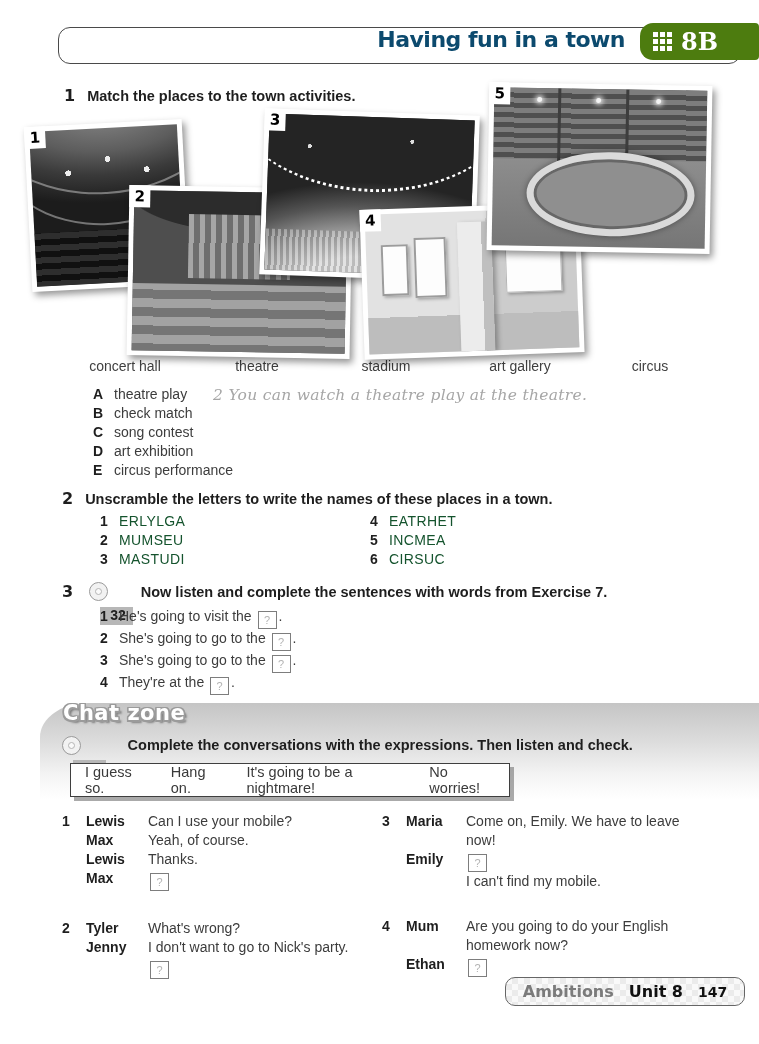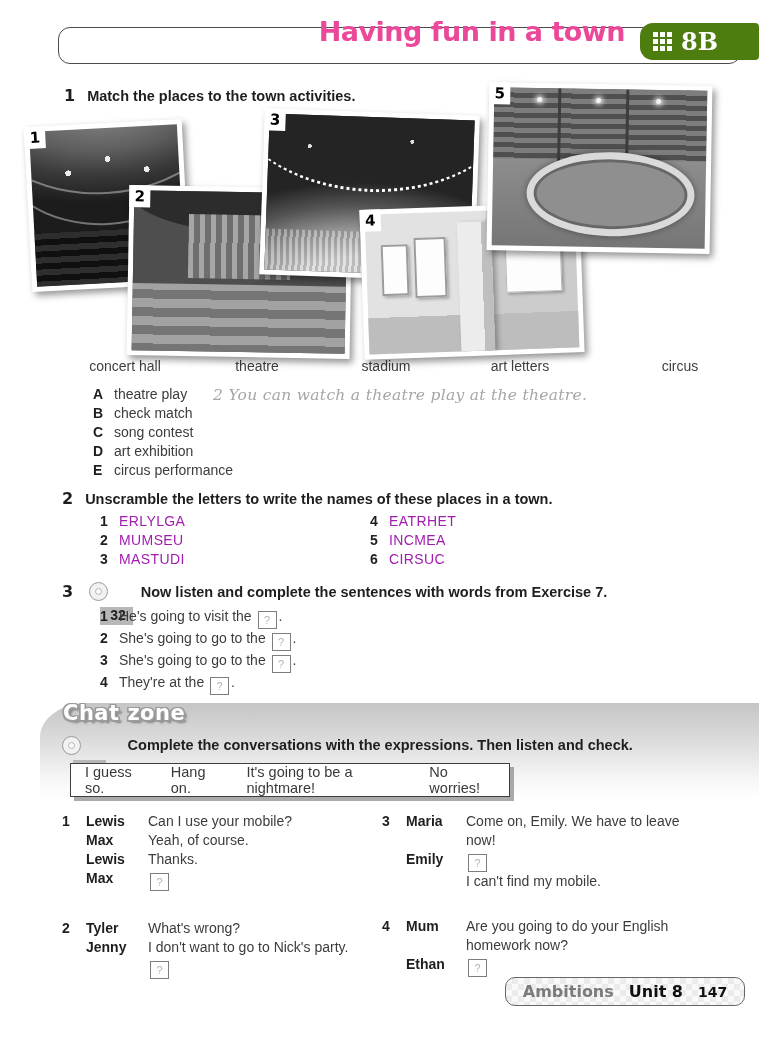--- a/index.html
+++ b/index.html
@@ -5,22 +5,22 @@
   html,body{margin:0;padding:0;}
   body{
     width:759px;height:1044px;position:relative;background:#fff;
     font-family:"Liberation Sans",sans-serif;color:#3c3c3c;overflow:hidden;
   }
   .abs{position:absolute;}
 
   
   .header-box{left:58px;top:27px;width:681px;height:35px;border:1.6px solid #4a4a4a;
     border-radius:12px;background:#fff;z-index:1;}
-  .page-title{right:134px;top:16px;font-family:"DejaVu Sans",sans-serif;font-weight:700;
-    font-size:27px;color:#ec4899;letter-spacing:-0.5px;z-index:2;}
+  .page-title{right:134px;top:27px;font-family:"DejaVu Sans",sans-serif;font-weight:700;
+    font-size:22px;color:#0c4a6e;letter-spacing:-0.5px;z-index:2;}
   .unit-badge{left:640px;top:23px;width:119px;height:37px;background:#4d7c0f;
     border-radius:13px 4px 4px 13px;display:flex;align-items:center;gap:9px;
     padding-left:13px;box-sizing:border-box;z-index:3;}
   .grid-icon{display:grid;grid-template-columns:repeat(3,5px);grid-gap:2px;}
   .grid-icon i{width:5px;height:5px;background:#fff;}
   .unit-badge .code{color:#fff;font-family:"DejaVu Serif",serif;font-weight:700;font-size:24px;}
 
   
   .ex-head{display:flex;align-items:baseline;gap:12px;}
   .ex-num{font-family:"DejaVu Sans",sans-serif;font-weight:700;font-size:16px;color:#1e1e1e;}
@@ -92,21 +92,21 @@
   .activities .row{display:flex;gap:9px;}
   .activities .letter{font-weight:700;color:#1e1e1e;width:12px;}
   .handwriting{left:213px;top:386px;font-family:"DejaVu Serif",serif;font-style:italic;
     font-size:15.5px;color:#a6a6a6;letter-spacing:0.3px;}
 
   
   .ex2-col{position:absolute;top:512px;font-size:14px;line-height:19px;}
   .ex2-col .row,{display:flex;}
   .ex2-col .row{display:flex;gap:9px;}
   .inum{font-weight:700;color:#1e1e1e;width:10px;}
-  .scramble{color:#a21caf;letter-spacing:0.4px;}
+  .scramble{color:#14532d;letter-spacing:0.4px;}
   .ex3-items{left:100px;top:607px;font-size:14px;line-height:19.5px;}
   .ex3-items .row{display:flex;gap:9px;align-items:baseline;}
   .blank{display:inline-block;width:17px;height:16px;border:1px solid #7d7d7d;background:#fff;
     text-align:center;font-size:11px;line-height:16px;color:#b3b3b3;vertical-align:-3px;margin:0 2px;}
 
   
   .chat-panel{left:40px;top:703px;width:719px;height:96px;border-top-left-radius:48px 34px;
     background:linear-gradient(to bottom,#c5c5c5 0%,#dcdcdc 40%,#f4f4f4 75%,#fff 100%);z-index:0;}
   .chat-title{left:63px;top:701px;font-family:"DejaVu Sans",sans-serif;font-weight:800;
     font-size:21px;color:#fff;letter-spacing:0.5px;z-index:1;
@@ -200,22 +200,22 @@
     <div class="circus-light" style="left:20%;"></div>
     <div class="circus-light" style="left:48%;"></div>
     <div class="circus-light" style="left:76%;"></div>
     <div class="circus-ring"></div>
   </div>
 </div>
 
 <span class="place-label" style="left:125px;">concert hall</span>
 <span class="place-label" style="left:257px;">theatre</span>
 <span class="place-label" style="left:386px;">stadium</span>
-<span class="place-label" style="left:520px;">art letters</span>
-<span class="place-label" style="left:680px;">circus</span>
+<span class="place-label" style="left:520px;">art gallery</span>
+<span class="place-label" style="left:650px;">circus</span>
 
 <div class="abs activities">
   <div class="row">
     <span class="letter">A</span>
     <span>theatre play</span>
   </div>
   <div class="row">
     <span class="letter">B</span>
     <span>check match</span>
   </div>

